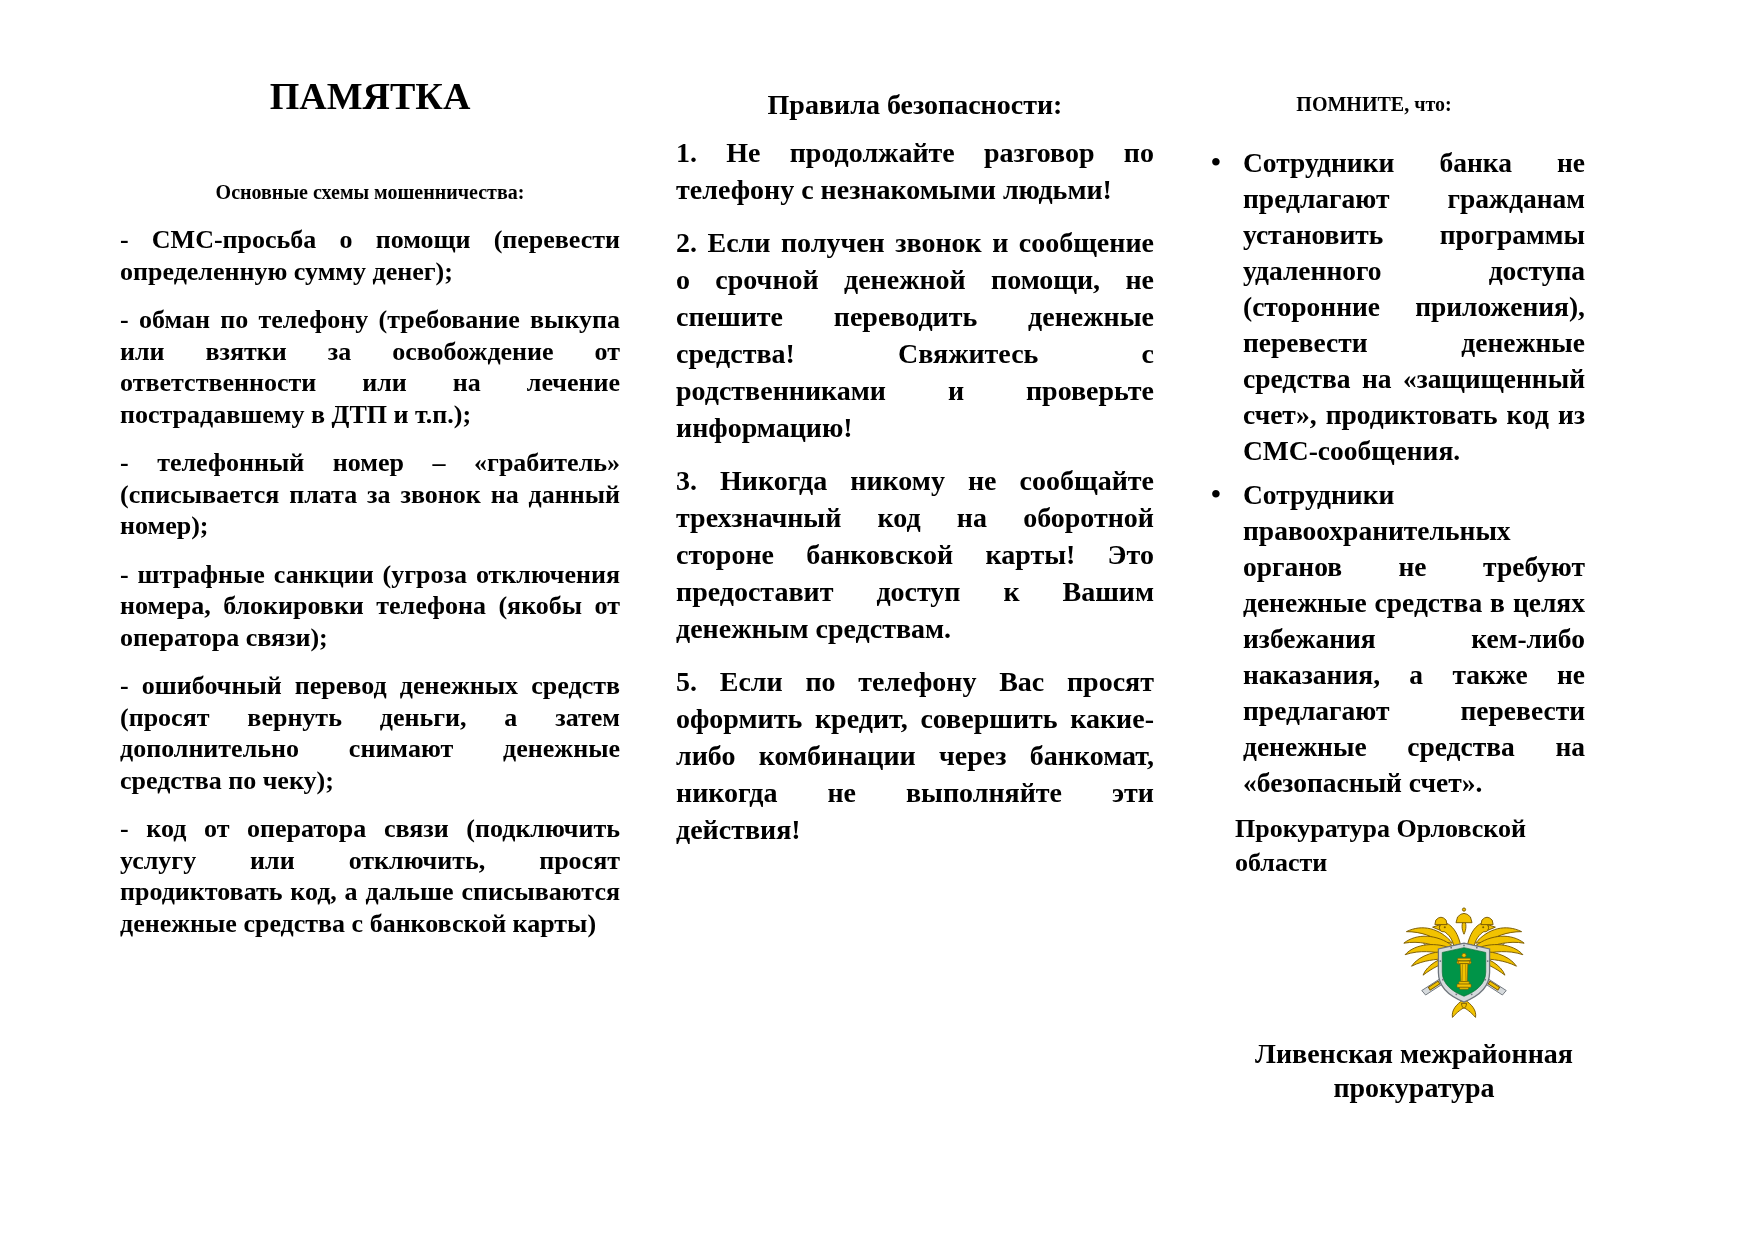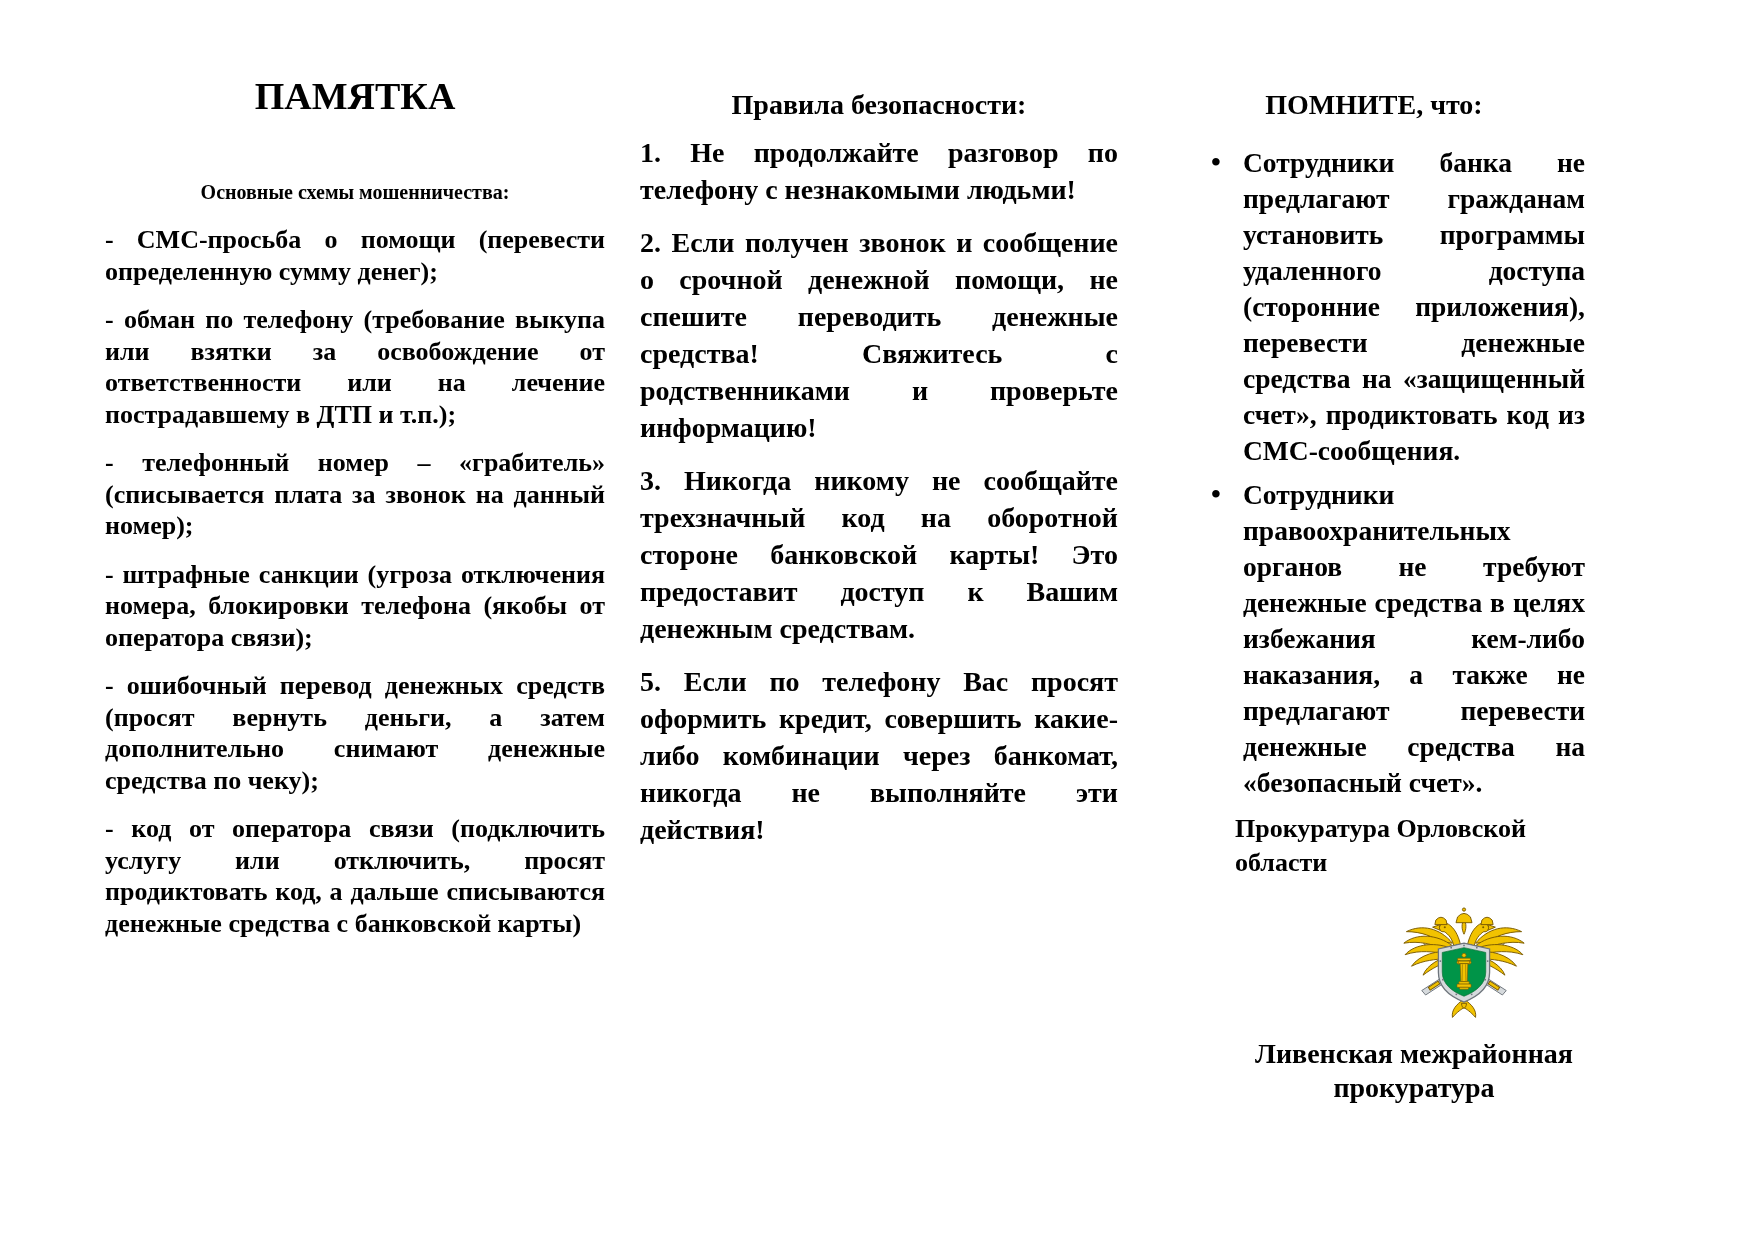--- a/index.html
+++ b/index.html
@@ -7,34 +7,34 @@
     --silver:#d6dadd; --silver-dark:#6e757c; --ink:#000000; --paper:#ffffff;
   }
   *{box-sizing:border-box;}
   html,body{margin:0;padding:0;}
   body{
     width:1755px;height:1240px;position:relative;overflow:hidden;
     background:var(--paper);color:var(--ink);
     font-family:"Liberation Serif","DejaVu Serif",serif;font-weight:bold;
   }
   .col{position:absolute;top:0;}
-  .col-left{left:105px;width:500px;}
-  .col-mid{left:640px;width:478px;}
+  .col-left{left:120px;width:500px;}
+  .col-mid{left:676px;width:478px;}
   .col-right{left:1155px;width:438px;}
 
   .doc-title{margin:74px 0 0;font-size:38px;line-height:44px;text-align:center;font-weight:bold;}
   .doc-title .line{display:block;}
   .doc-title .sub{display:inline;}
   .left-head{margin:58px 0 16px;font-size:20px;line-height:32px;text-align:center;font-weight:bold;}
   .scheme{font-size:26px;line-height:31.5px;text-align:justify;margin:0 0 17px;}
 
   .mid-head{margin:86px 0 11px;font-size:28px;line-height:37px;text-align:center;font-weight:bold;}
   .rule{font-size:28px;line-height:37px;text-align:justify;margin:0 0 16px;}
 
-  .right-head{margin:86px 0 22px;font-size:28px;line-height:37px;text-align:center;font-weight:bold;}
+  .right-head{margin:86px 0 22px;font-size:20px;line-height:37px;text-align:center;font-weight:bold;}
   .bullet-item{position:relative;padding-left:80px;margin:0 0 4px;}
   .bullet-dot{position:absolute;left:56px;top:-1px;font-size:28px;line-height:36px;}
   .bullet-text{font-size:27.5px;line-height:36px;text-align:justify;margin:8px;}
   .org-line{margin:11px 0 0 80px;width:358px;font-size:26px;line-height:34px;text-align:left;font-family:Liberation Serif, serif;}
   .emblem{margin:17px 0 0 245px;width:128px;height:132px;}
   .emblem svg{display:block;width:128px;height:132px;}
   .footer-line{margin:8px 0 0 80px;width:358px;font-size:28px;line-height:34px;text-align:center;}
 </style>
 </head>
 <body>

